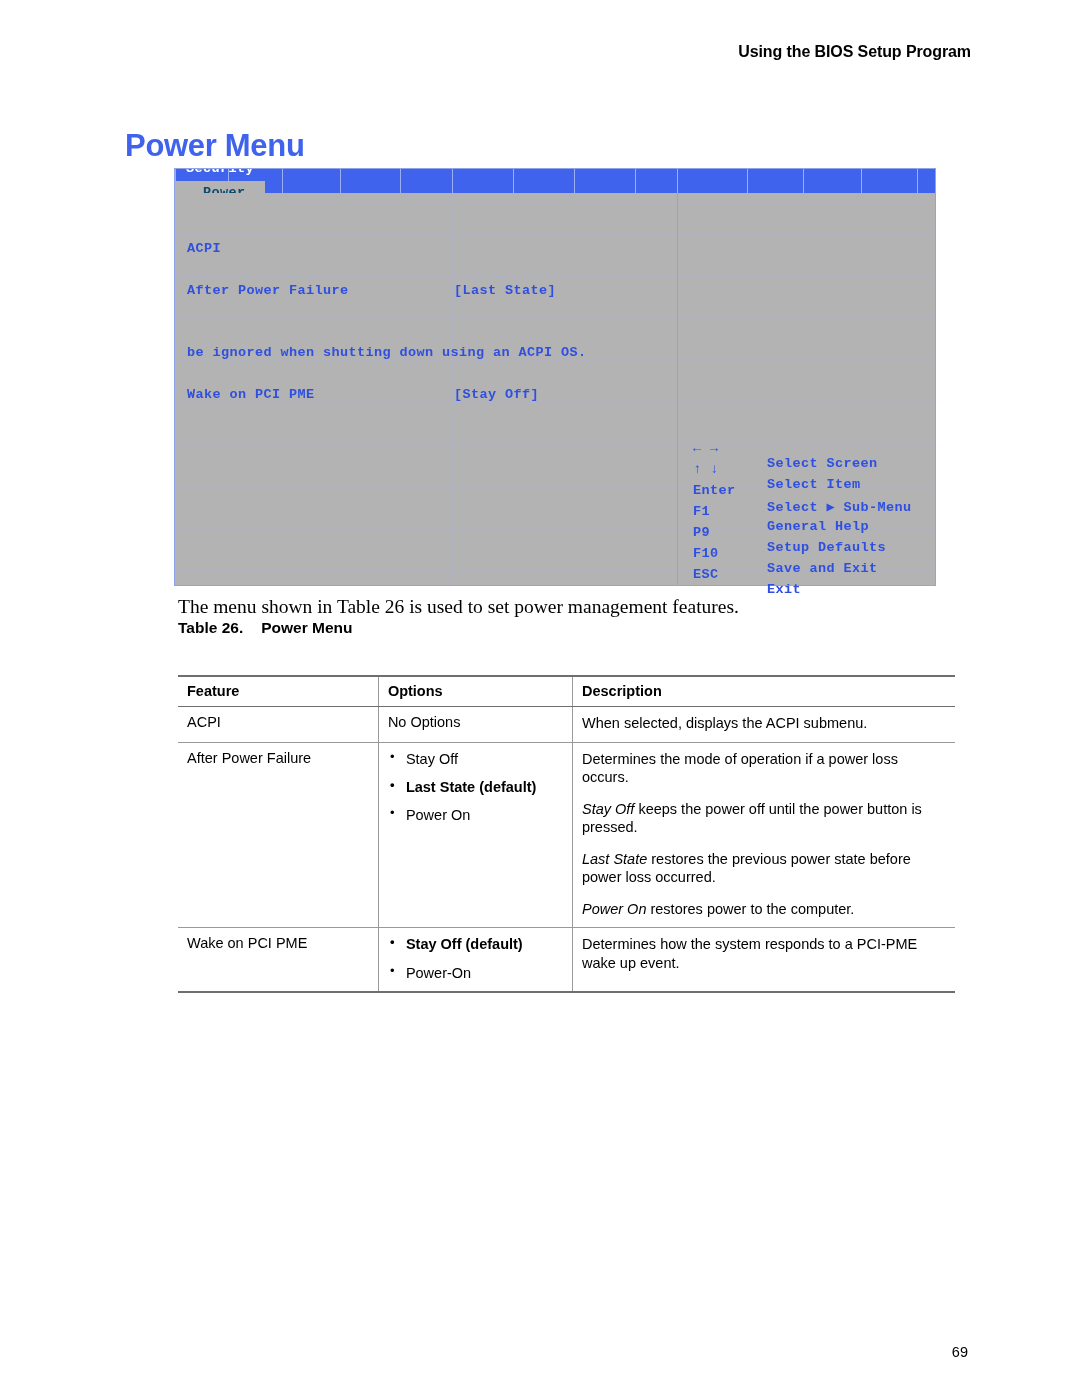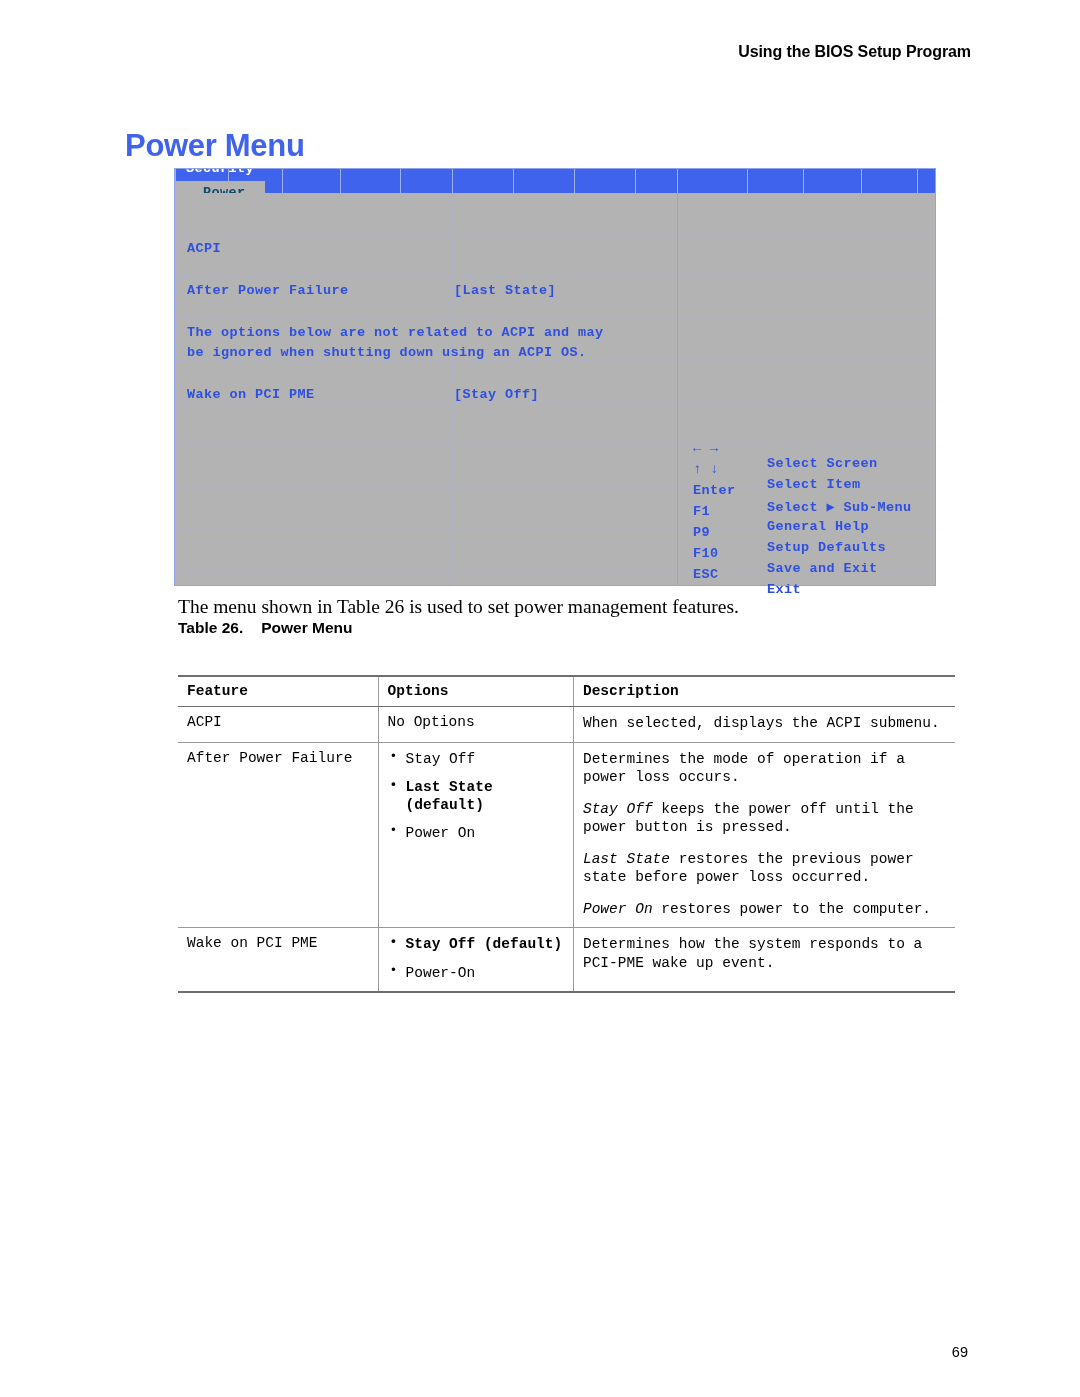--- a/index.html
+++ b/index.html
@@ -159,21 +159,21 @@
   }
   .tbl-caption .cap-num { margin-right: 18px; }
 
   
   .tbl {
     position: absolute;
     left: 178px;
     top: 675px;
     width: 777px;
     border-collapse: collapse;
-    font-family: Liberation Mono, monospace;
+    font-family: Liberation Sans, sans-serif;
     font-size: 14.5px;
     color: #000;
   }
   .tbl td, .tbl th {
     vertical-align: top;
     text-align: left;
     padding: 7px 9px 9px 9px;
     border-left: 1px solid #9a9a9a;
     font-weight: normal;
   }
@@ -289,21 +289,20 @@
       </div>
     <div class="vline" style="left:277px;"></div>
     <div class="vline accent" style="left:502px;"></div>
     <div class="vline" style="left:572px;"></div>
 
     <div class="bios-item" style="left:12px; top:48px;">ACPI</div>
 
     <div class="bios-item" style="left:12px; top:90px;">After Power Failure</div>
     <div class="bios-item" style="left:279px; top:90px;">[Last State]</div>
 
-    <div class="bios-item" style="left:12px; top:132px;">The options below are not related to ACPI and may</div>
     <div class="bios-item" style="left:12px; top:152px;">be ignored when shutting down using an ACPI OS.</div>
 
     <div class="bios-item" style="left:12px; top:194px;">Wake on PCI PME</div>
     <div class="bios-item" style="left:279px; top:194px;">[Stay Off]</div>
 
     <div id="help-panel">
         <div class="help-row" style="left: 510px; top: 248px; width: 250px; height: 21px;"><span class="help-key">← →</span><span class="help-txt">Select Screen</span></div>
         <div class="help-row" style="left: 510px; top: 269px; width: 250px; height: 21px;"><span class="help-key">↑ ↓</span><span class="help-txt">Select Item</span></div>
         <div class="help-row" style="left: 510px; top: 290px; width: 250px; height: 21px;"><span class="help-key">Enter</span><span class="help-txt">Select ▶ Sub-Menu</span></div>
         <div class="help-row" style="left: 510px; top: 311px; width: 250px; height: 21px;"><span class="help-key">F1</span><span class="help-txt">General Help</span></div>

